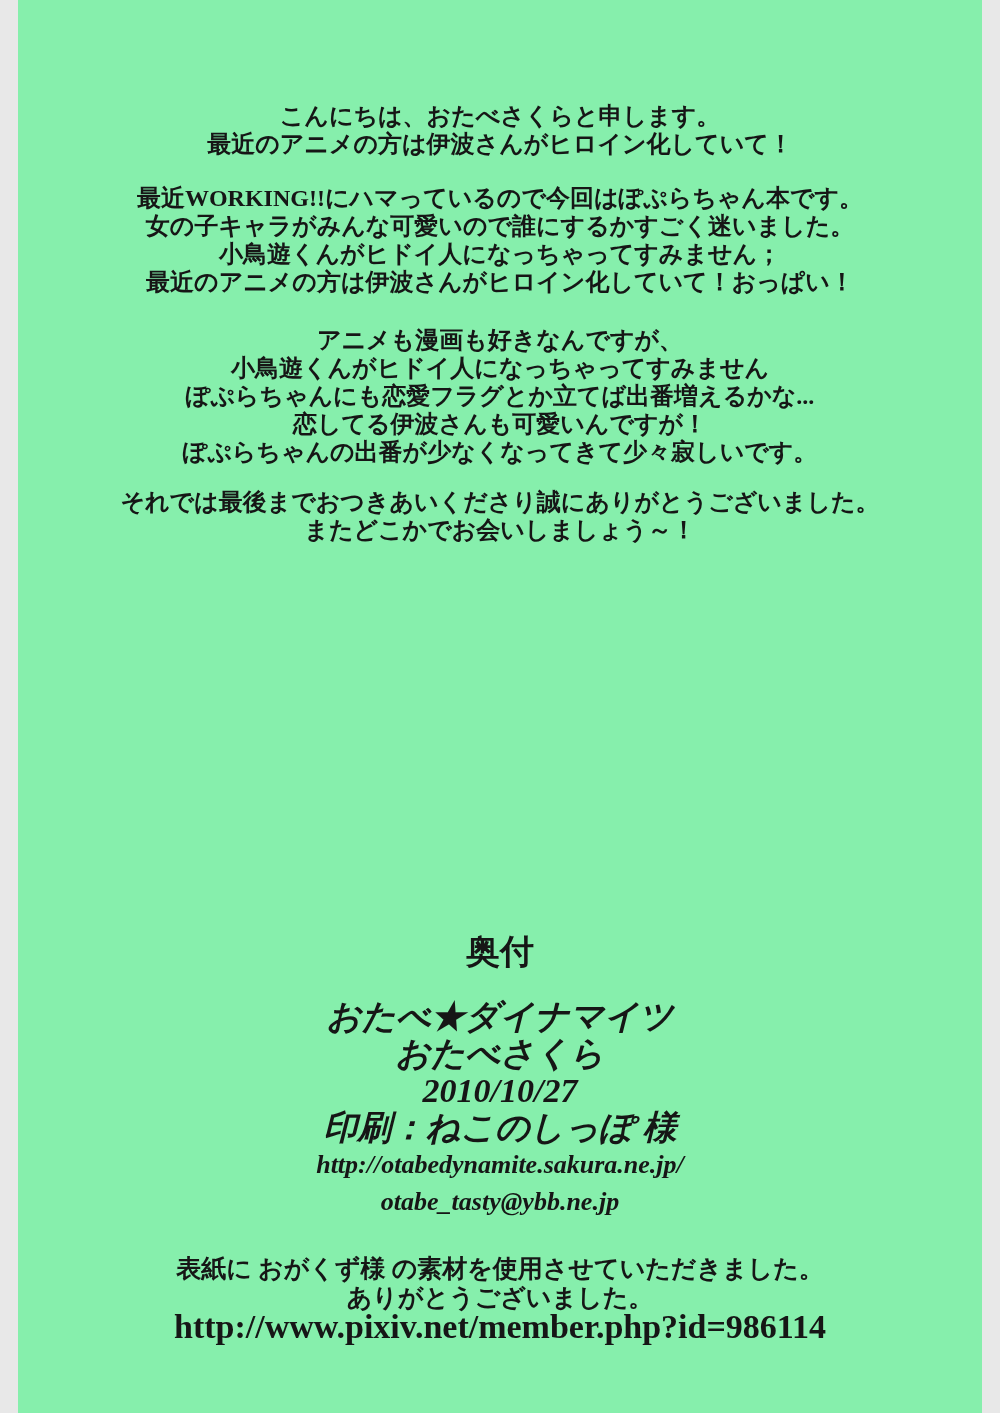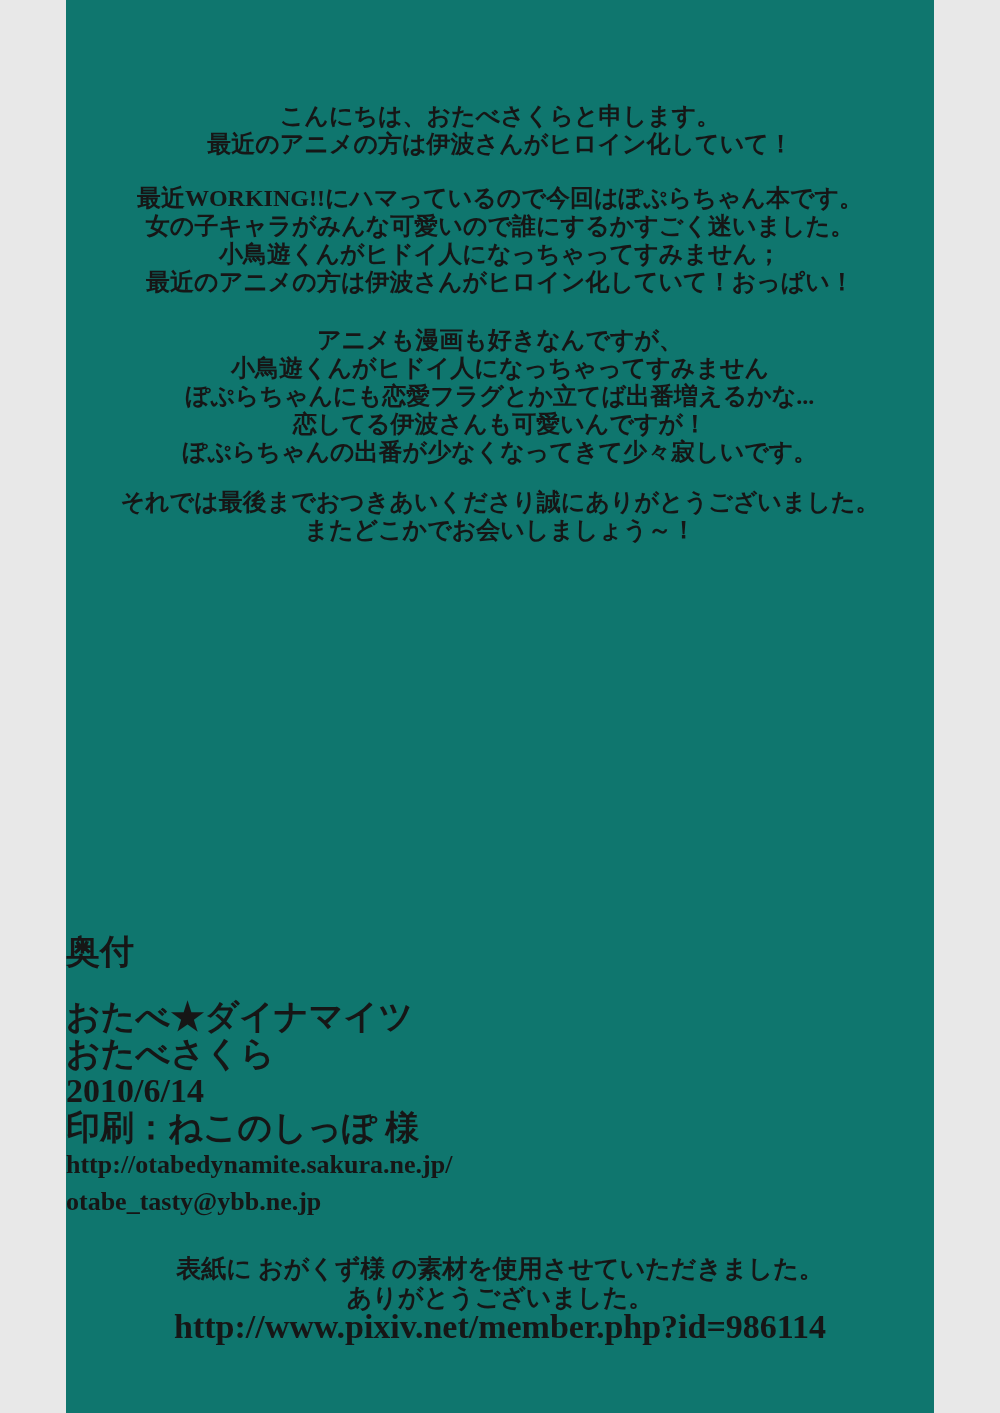--- a/index.html
+++ b/index.html
@@ -1,49 +1,51 @@
 <!DOCTYPE html>
 <html><head>
 <meta charset="utf-8">
 <style>
   * { margin: 0; padding: 0; box-sizing: border-box; }
   html, body { background: #e8e8e8; }
   .page {
     position: relative;
-    width: 868px;
+    width: 964px;
     height: 1413px;
     margin: 0 auto;
-    background: #0f766e;
+    background: #86efac;
     color: #161616;
     font-family: "Liberation Serif", "DejaVu Serif", serif;
     font-weight: bold;
     overflow: hidden;
   }
   .afterword {
     padding-top: 102px;
     text-align: center;
     font-size: 24px;
     line-height: 28px;
   }
   .afterword .para { white-space: nowrap; }
   .afterword .para + .para { margin-top: 26px; }
   .afterword .para.p3 { margin-top: 30px; }
   .afterword .para.p4 { margin-top: 22px; }
   .colophon {
     margin-top: 388px;
+    text-align: center;
     white-space: nowrap;
   }
   .colophon-heading {
     font-size: 34px;
     line-height: 40px;
   }
   .colophon-block {
     margin-top: 26px;
     font-size: 34px;
     line-height: 37px;
+    font-style: italic;
   }
   .colophon-block .latin { font-size: 26px; }
   .credits {
     margin-top: 34px;
     text-align: center;
     font-size: 25px;
     line-height: 29px;
     white-space: nowrap;
   }
   .credits .pixiv { font-size: 34px; }
@@ -75,21 +77,21 @@
       <div>それでは最後までおつきあいくださり誠にありがとうございました。</div>
       <div>またどこかでお会いしましょう～！</div>
     </div>
   </div>
 
   <div class="colophon">
     <div class="colophon-heading">奥付</div>
     <div class="colophon-block">
       <div>おたべ★ダイナマイツ</div>
       <div>おたべさくら</div>
-      <div>2010/6/14</div>
+      <div>2010/10/27</div>
       <div>印刷：ねこのしっぽ 様</div>
       <div class="latin">http://otabedynamite.sakura.ne.jp/</div>
       <div class="latin">otabe_tasty@ybb.ne.jp</div>
     </div>
   </div>
 
   <div class="credits">
     <div>表紙に おがくず様 の素材を使用させていただきました。</div>
     <div>ありがとうございました。</div>
     <div class="pixiv">http://www.pixiv.net/member.php?id=986114</div>

